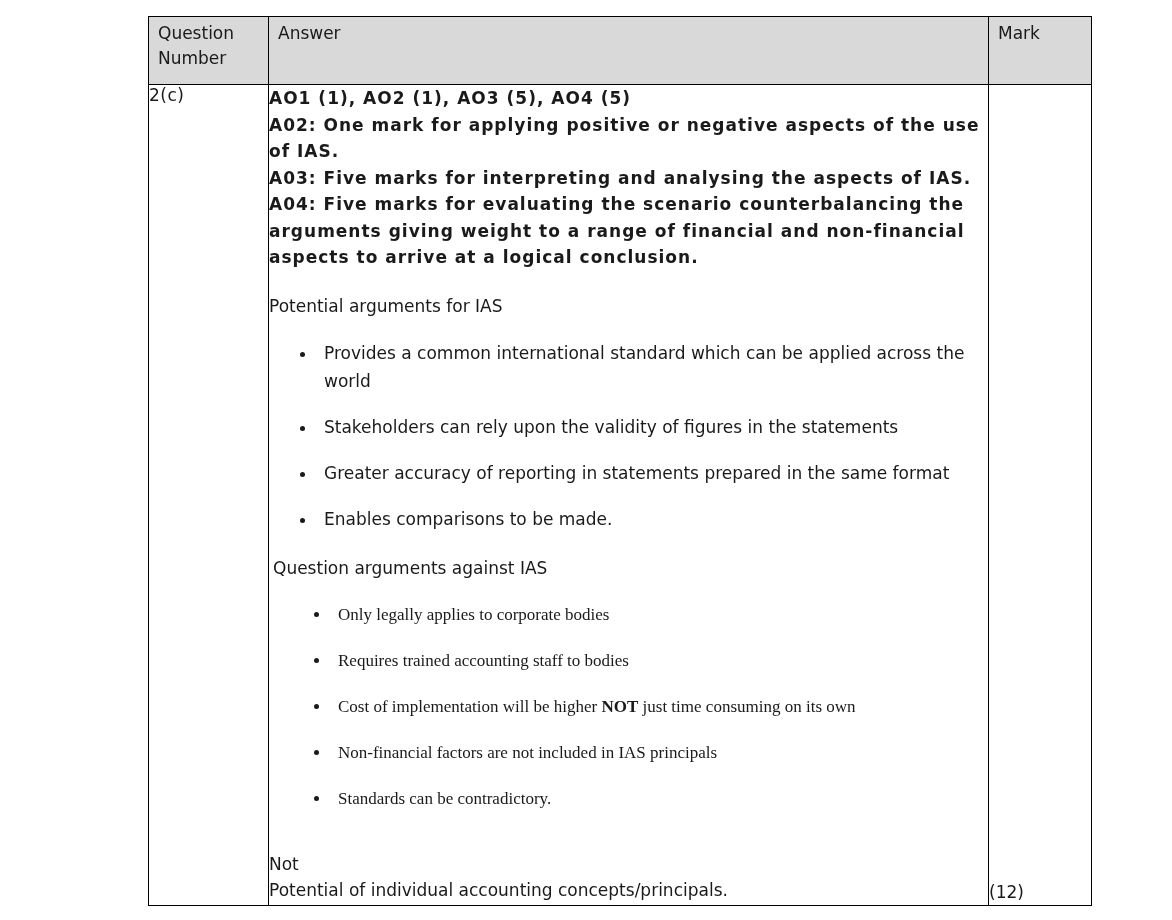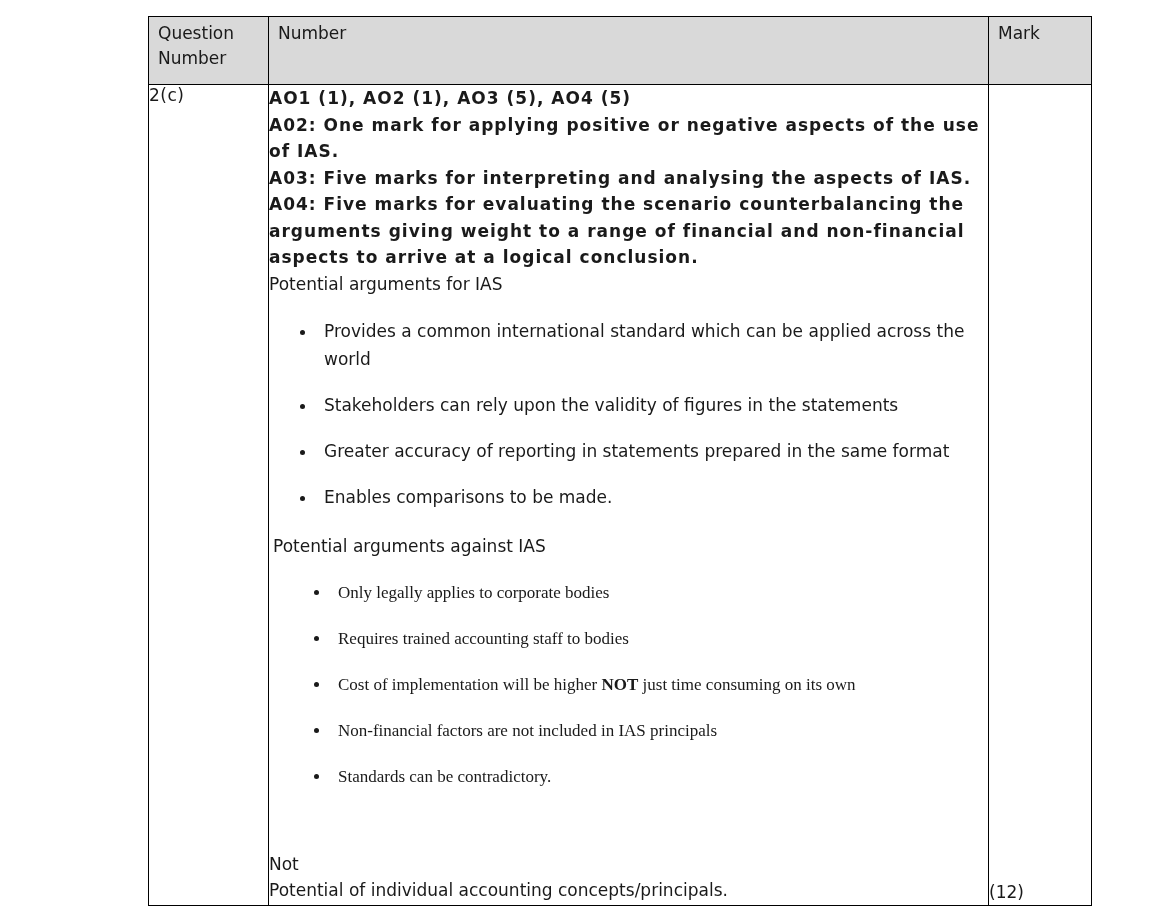--- a/index.html
+++ b/index.html
@@ -44,21 +44,21 @@
     flex-direction: column;
     padding: 7px 10px 5px 12px;
     line-height: 26px;
   }
   .bold-block {
     font-weight: bold;
     letter-spacing: 1px;
     line-height: 26.5px;
   }
   .section-heading { line-height: 26px; }
-  .heading-for { }
+  .heading-for { margin-top: 22px; }
   .heading-against { margin-top: 2px; margin-left: 4px; }
 
   ul.bullets {
     list-style: disc outside;
     margin: 2px 0 2px 0;
     padding-left: 48px;
   }
   ul.bullets li {
     padding-left: 7px;
     margin: 18px 0;
@@ -81,21 +81,21 @@
     line-height: 26px;
   }
 </style>
 </head>
 <body>
 
 <div class="page">
   <div class="doc-table">
 
     <div class="cell header">Question Number</div>
-    <div class="cell header">Number</div>
+    <div class="cell header">Answer</div>
     <div class="cell header last-col">Mark</div>
 
     <div class="cell body qcell">
       <span>2(c)</span>
     </div>
 
     <div class="cell body acell">
 
       <div class="bold-block">
         <div>AO1 (1), AO2 (1), AO3 (5), AO4 (5)</div>
@@ -105,21 +105,21 @@
       </div>
 
       <div class="section-heading heading-for">Potential arguments for IAS</div>
       <ul class="bullets">
         <li>Provides a common international standard which can be applied across the world</li>
         <li>Stakeholders can rely upon the validity of figures in the statements</li>
         <li>Greater accuracy of reporting in statements prepared in the same format</li>
         <li>Enables comparisons to be made.</li>
       </ul>
 
-      <div class="section-heading heading-against">Potential arguments against IAS</div>
+      <div class="section-heading heading-against">Question arguments against IAS</div>
       <ul class="bullets against">
         <li>Only legally applies to corporate bodies</li>
         <li>Requires trained accounting staff to bodies</li>
         <li><span>Cost of implementation will be higher </span><span class="b">NOT</span><span> just time consuming on its own</span></li>
         <li>Non-financial factors are not included in IAS principals</li>
         <li>Standards can be contradictory.</li>
       </ul>
 
       <div class="footer-block">
         <div>Not</div>

